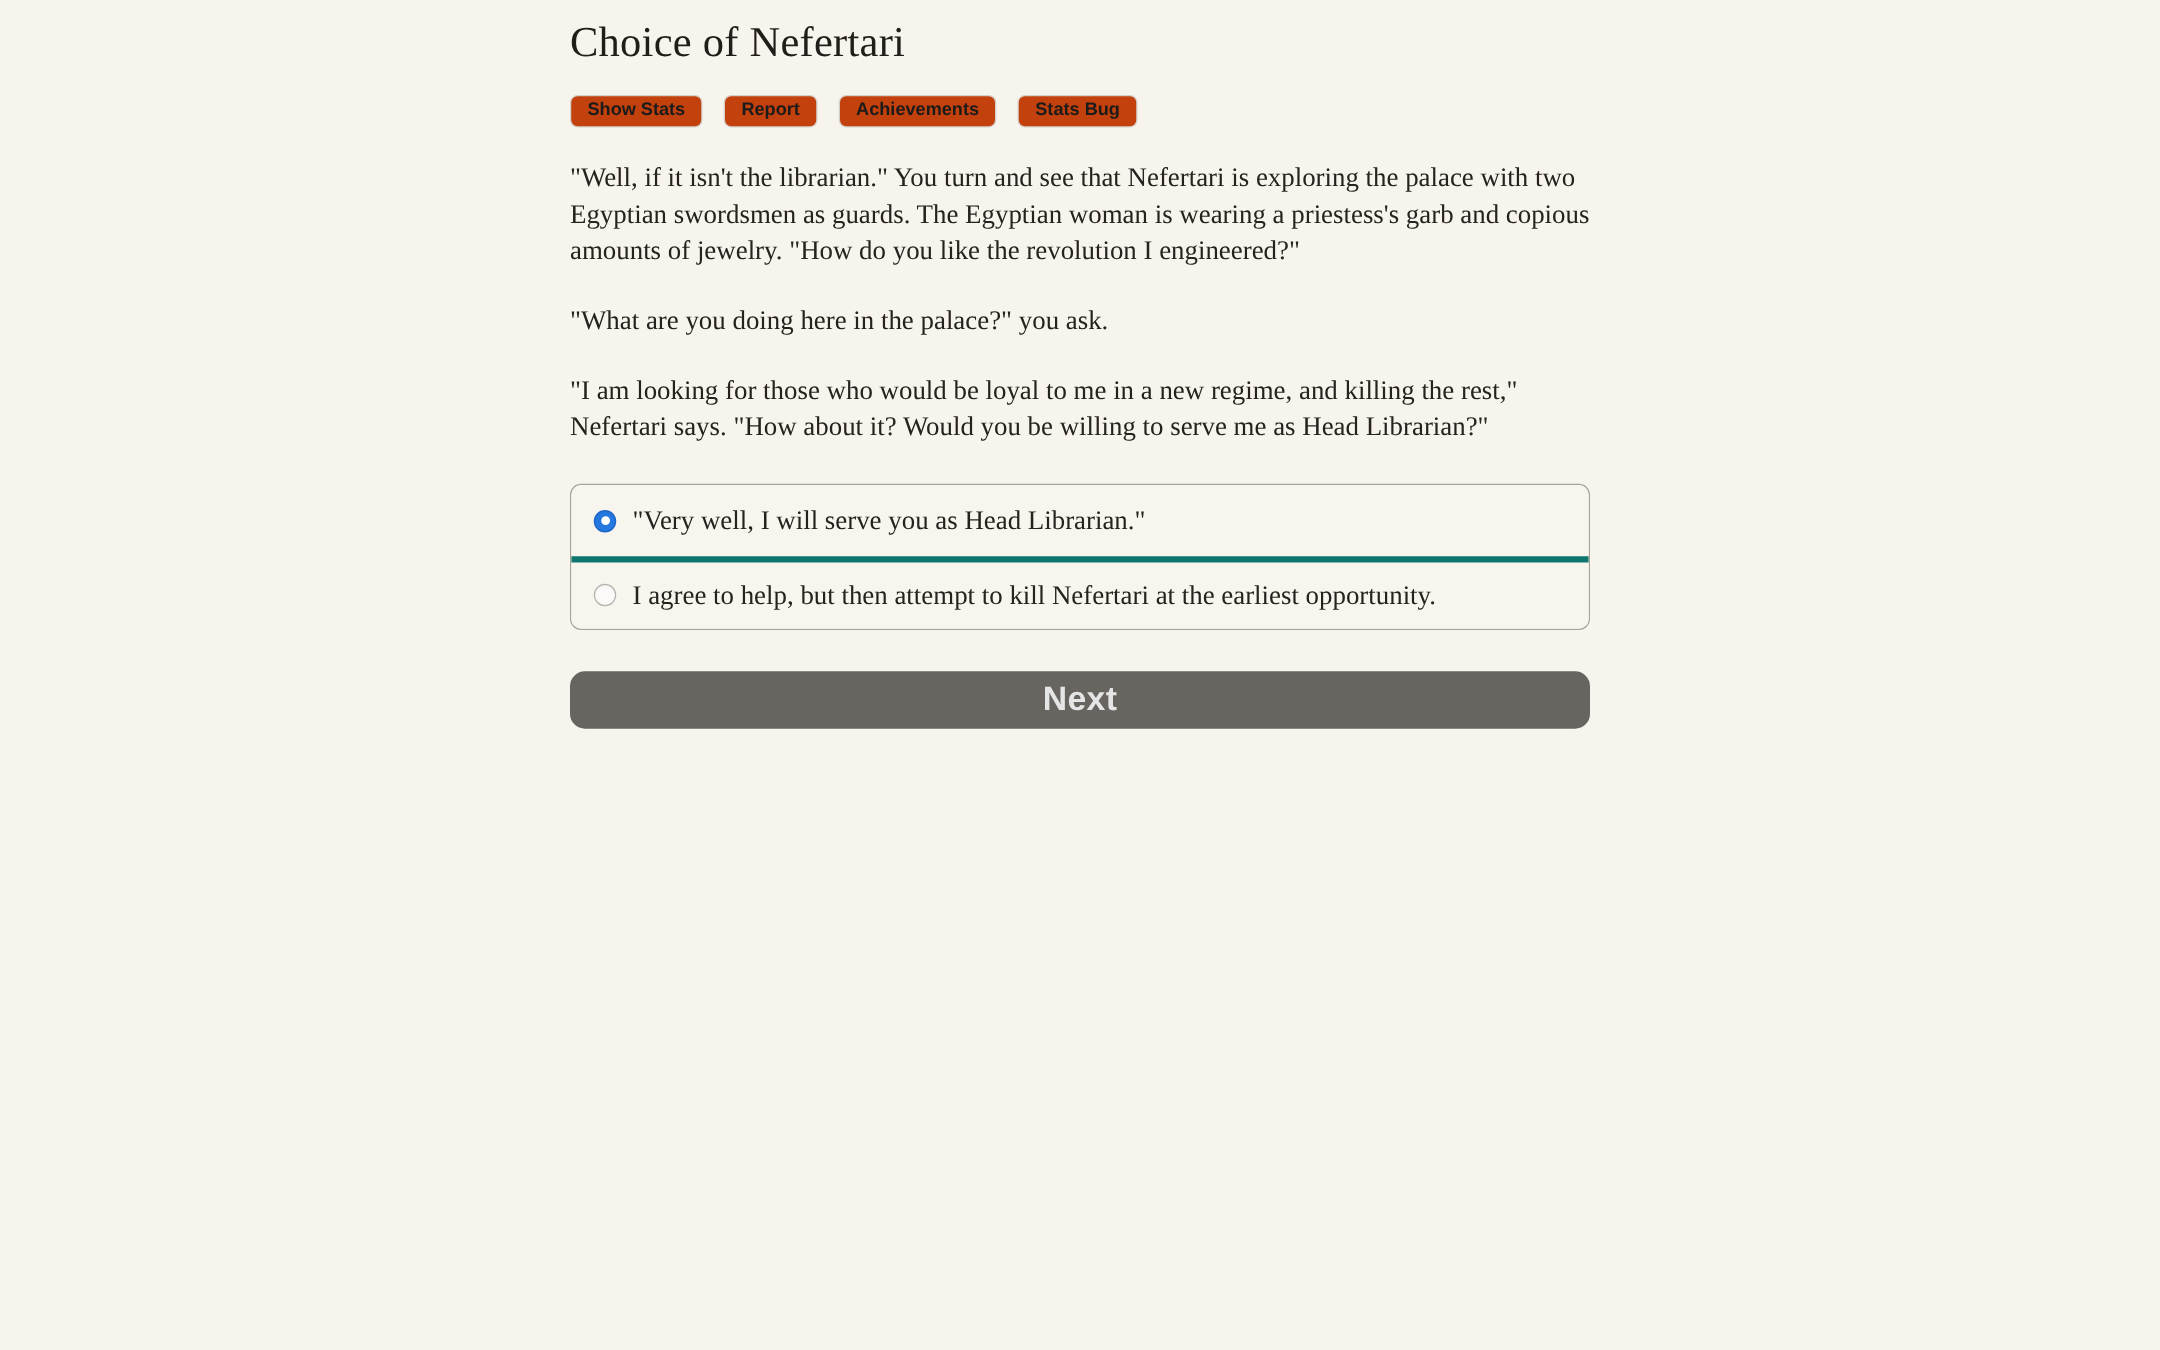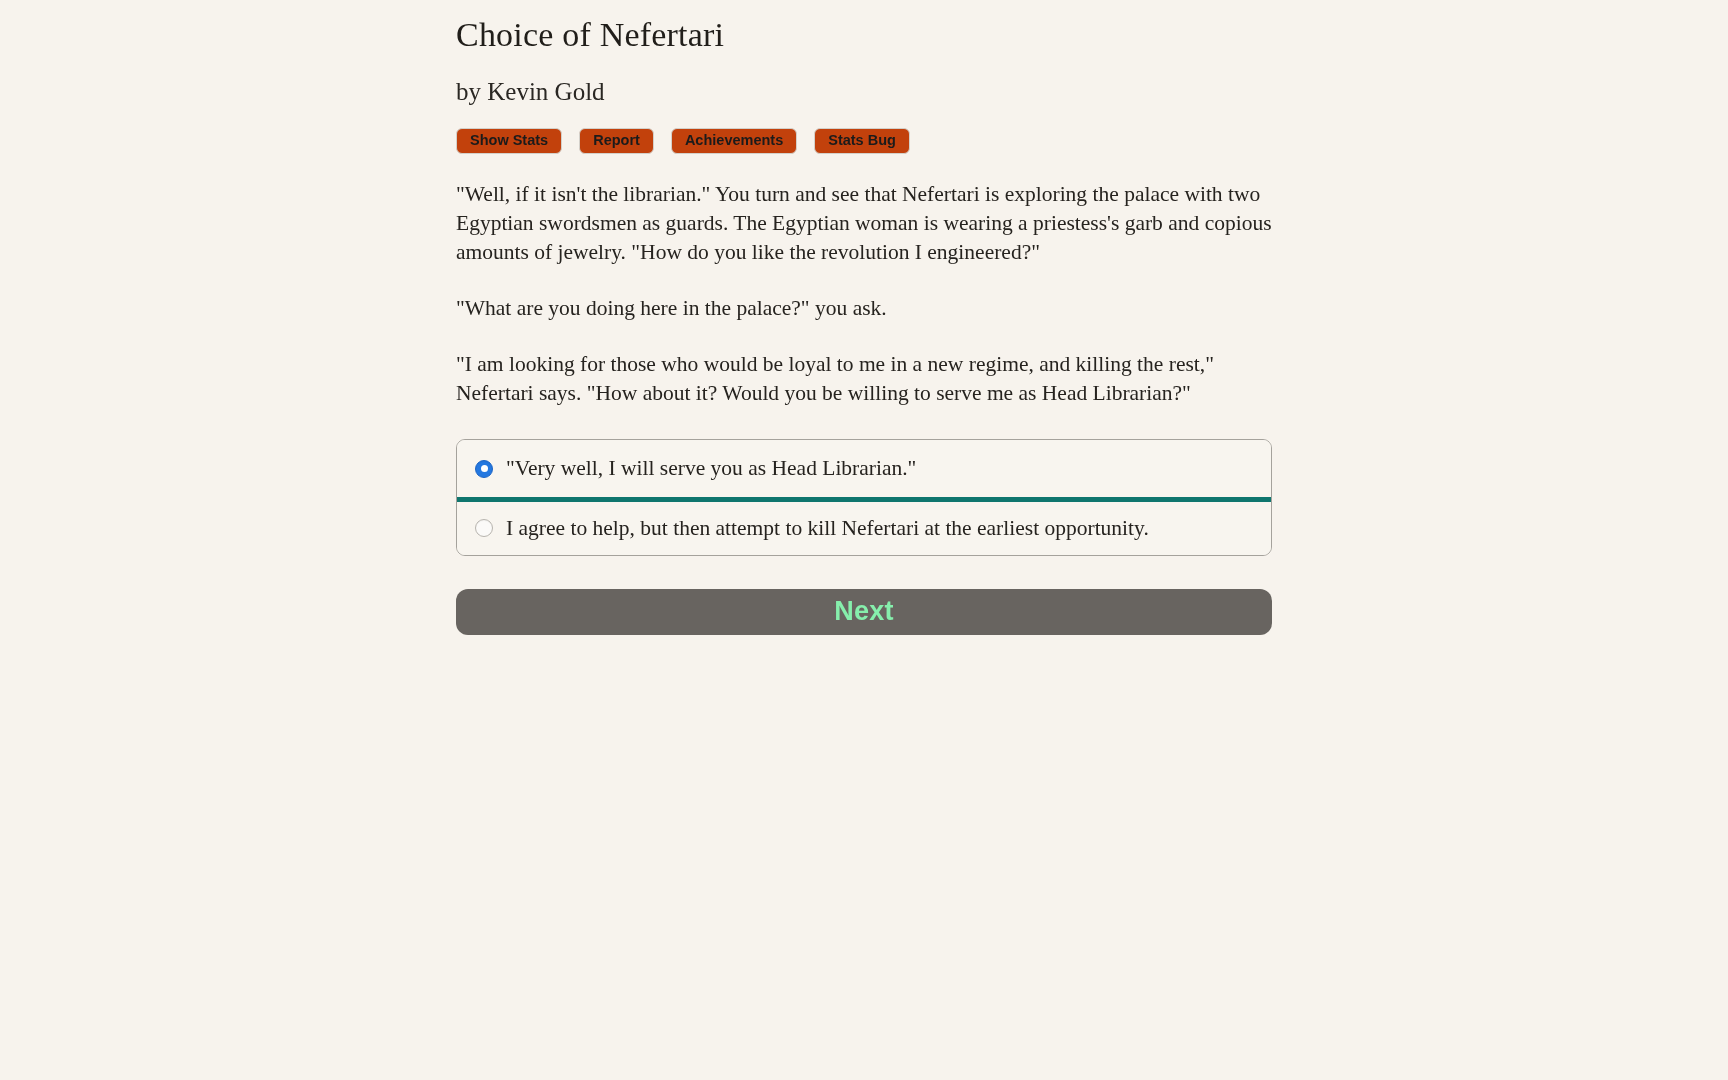--- a/index.html
+++ b/index.html
@@ -99,34 +99,33 @@
     display: block;
     width: 816px;
     height: 46px;
     margin-top: 33px;
     background: #686460;
     border: none;
     border-radius: 12px;
     font-family: "Liberation Sans", sans-serif;
     font-size: 27px;
     font-weight: 700;
-    color: #86efac;
+    color: #e5e5e5;
     text-align: center;
     cursor: pointer;
     letter-spacing: 0.3px;
   }
 </style>
 </head>
 <body>
 
 <div class="content">
 
   <h1 class="page-title">Choice of Nefertari</h1>
 
-  <div class="author">by Kevin Gold</div>
 
   <div class="toolbar">
     <button class="tb-btn">Show Stats</button>
     <button class="tb-btn">Report</button>
     <button class="tb-btn">Achievements</button>
     <button class="tb-btn">Stats Bug</button>
   </div>
 
   <p class="para">"Well, if it isn't the librarian." You turn and see that Nefertari is exploring the palace with two Egyptian swordsmen as guards. The Egyptian woman is wearing a priestess's garb and copious amounts of jewelry. "How do you like the revolution I engineered?"</p>
   <p class="para">"What are you doing here in the palace?" you ask.</p>

